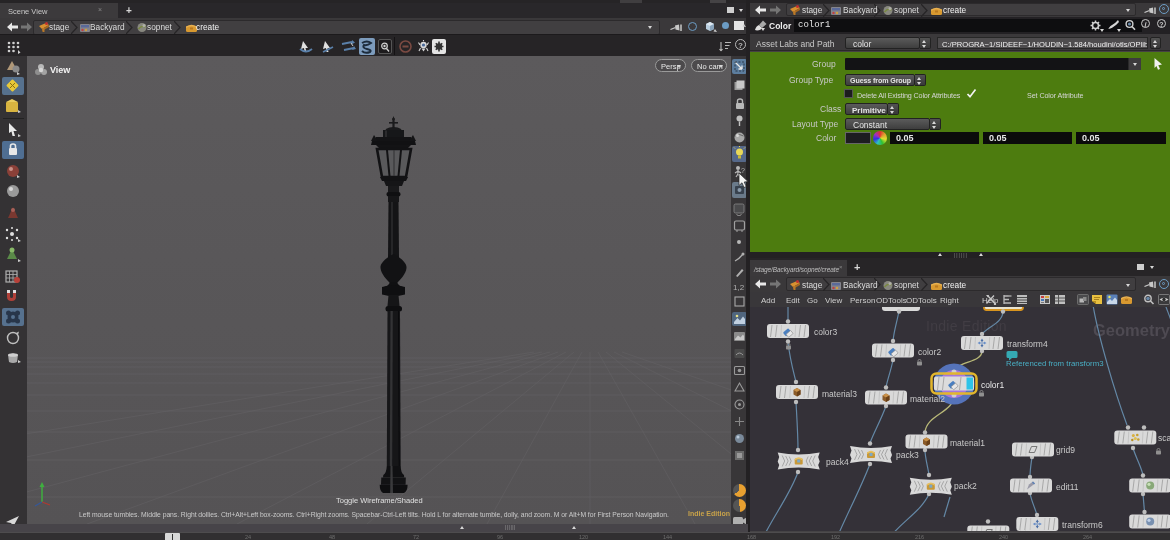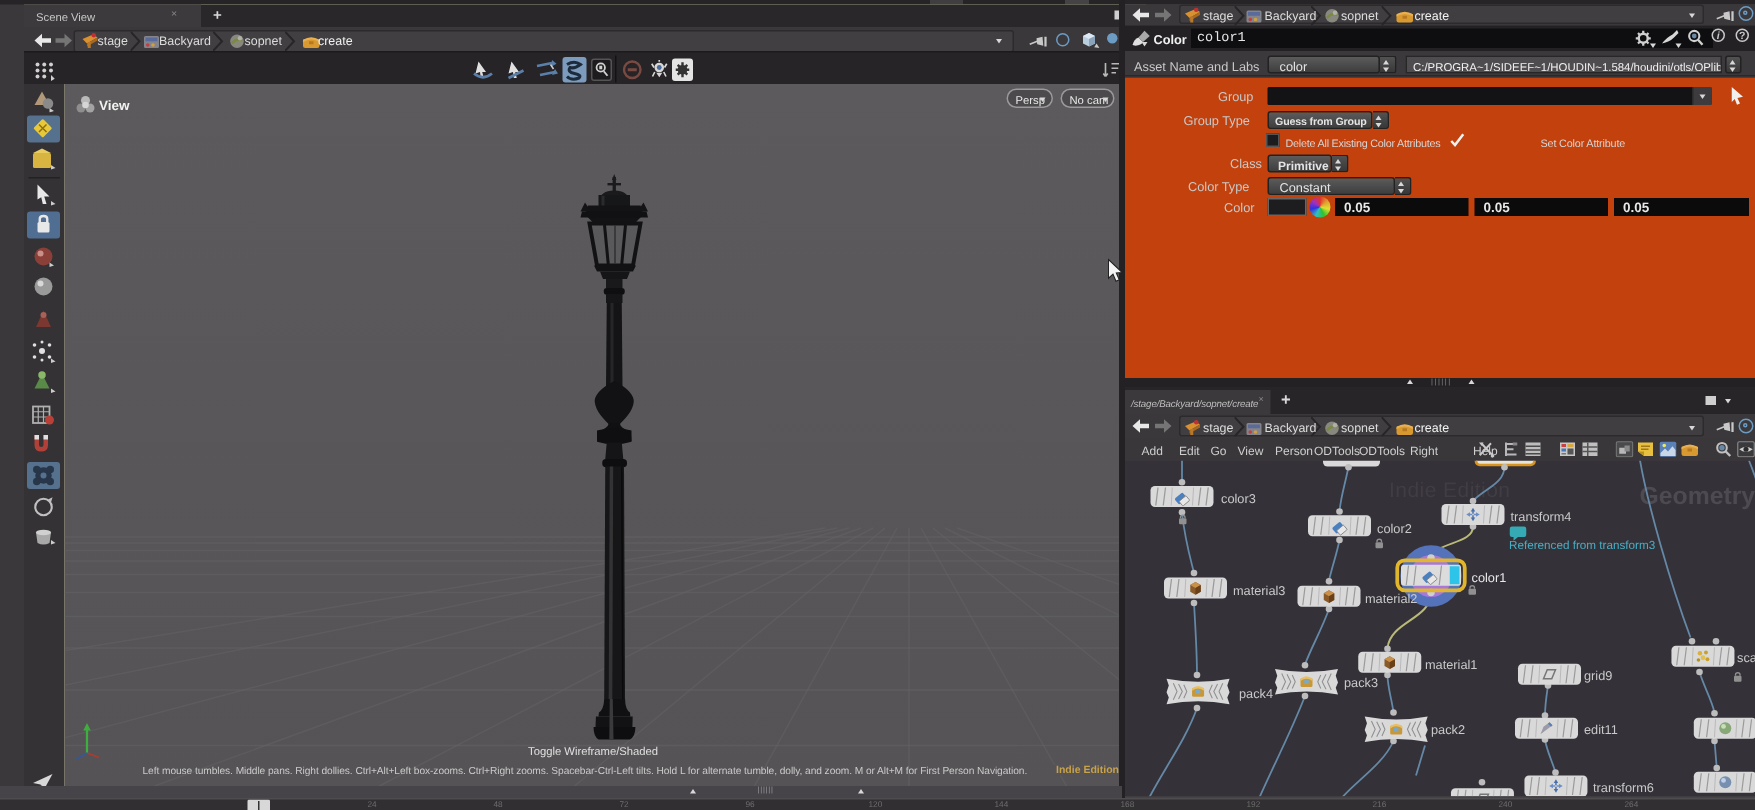--- a/index.html
+++ b/index.html
@@ -14,21 +14,21 @@
 .td{position:absolute;width:0;height:0;border-left:2.8px solid transparent;border-right:2.8px solid transparent;border-top:3.6px solid #d8d8d8;}
 .nfield{position:absolute;background:#0b0b0b;color:#e8e8e8;font-size:9px;font-weight:bold;padding:1px 0 0 6px;}
 </style></head>
 <body>
 <div id="root">
 
 <div class="abs" style="left:0;top:0;width:1170px;height:3px;background:#262426;"></div>
 <div class="abs" style="left:620px;top:0;width:22px;height:3px;background:#403e40;"></div>
     <div class="abs" style="left:710px;top:0;width:16px;height:3px;background:#454345;"></div>
 
-<div id="lpane" class="abs" style="left:16px;top:3px;width:748px;height:529px;background:#fef9c3;">
+<div id="lpane" class="abs" style="left:0;top:3px;width:748px;height:529px;background:#a21caf;">
 
   <div class="abs" style="left:0;top:0;width:748px;height:15px;background:#29272a;">
     <div class="abs" style="left:0;top:0;width:118px;height:15px;background:#3c3a3c;color:#c8c8c8;font-size:7.5px;padding:3.5px 0 0 8px;">Scene View<span style="position:absolute;left:98px;top:3px;color:#888;font-size:7px;">×</span></div>
     <div class="abs" style="left:126px;top:1.5px;color:#d8d8d8;font-size:10px;font-weight:bold;">+</div>
     <div class="abs" style="left:727px;top:4px;width:7px;height:6px;background:#cfcfcf;"></div>
     <div class="td" style="left:739px;top:6px;"></div>
   </div>
 
   <div class="abs" style="left:0;top:15px;width:748px;height:19px;background:#3a383a;">
     <svg class="abs" style="left:6px;top:4px;" width="13" height="10">
@@ -529,34 +529,34 @@
           <circle cx="5.5" cy="5" r="1.6" fill="#6888a8"></circle>
           <path d="M 8 7.5 L 11 10.8" stroke="#d0d0d0" stroke-width="1.6"></path>
         </svg>
     <span class="td" style="left:350px;top:12px;border-left-width:2.2px;border-right-width:2.2px;border-top-width:3px;"></span>
         <span class="td" style="left:367px;top:12px;border-left-width:2.2px;border-right-width:2.2px;border-top-width:3px;"></span>
         <div class="abs" style="left:391px;top:2px;width:9px;height:9px;border:1px solid #c9c9c9;border-radius:50%;color:#c9c9c9;font-size:7px;text-align:center;line-height:9px;font-style:italic;font-weight:bold;">i</div>
     <div class="abs" style="left:407px;top:2px;width:9px;height:9px;border:1px solid #c9c9c9;border-radius:50%;color:#c9c9c9;font-size:7px;text-align:center;line-height:9px;font-weight:bold;">?</div>
   </div>
 
   <div class="abs" style="left:0;top:31px;width:420px;height:17px;background:#3b393b;border-bottom:1px solid #2a282a;">
-    <div class="abs lbl" style="left:6px;top:5px;">Asset Name and Labs</div>
+    <div class="abs lbl" style="left:6px;top:5px;">Asset Labs and Path</div>
     <div class="ddown" style="left:95px;top:3px;width:75px;height:12px;padding:1px 0 0 7px;font-weight:normal;">color</div>
     <div class="spin" style="left:170px;top:3px;height:12px;">
           <span class="tu" style="left:2.2px;top:2px;"></span>
           <span class="td" style="left:2.2px;top:7px;"></span>
         </div>
     <div class="abs" style="left:187px;top:3px;width:211px;height:12px;background:#4e4c4e;border:1px solid #272727;color:#f0f0f0;font-size:7.6px;padding:1.5px 0 0 4px;white-space:nowrap;overflow:hidden;">C:/PROGRA~1/SIDEEF~1/HOUDIN~1.584/houdini/otls/OPlibSop.hda</div>
     <div class="spin" style="left:400px;top:3px;height:12px;border-left:1px solid #222;border-radius:2px;">
           <span class="tu" style="left:2.2px;top:2px;"></span>
           <span class="td" style="left:2.2px;top:7px;"></span>
         </div>
   </div>
 
-  <div class="abs" style="left:0;top:49px;width:420px;height:203px;background:#c2410c;">
+  <div class="abs" style="left:0;top:49px;width:420px;height:203px;background:#4d7c0f;">
     <div class="abs lbl" style="left:62px;top:7px;">Group</div>
     <div class="abs" style="left:95px;top:6px;width:296px;height:12px;background:#131315;border-radius:1px;"></div>
     <div class="abs" style="left:378px;top:6px;width:13px;height:12px;background:#3d3b3d;border-left:1px solid #2a2a2a;">
           <span class="td" style="left:3.5px;top:4.5px;"></span>
         </div>
     <svg width="12" height="13" style="position:absolute;left:402px;top:5px;">
           <path d="M 2.5 1 L 10 7.5 L 6.3 8.3 L 8 12 L 6 12.8 L 4.5 9 L 2.5 11 Z" fill="#f0f0f0"></path>
         </svg>
     <div class="abs lbl" style="left:39px;top:23px;">Group Type</div>
     <div class="ddown" style="left:95px;top:22px;width:70px;height:12px;padding:2px 0 0 4px;font-size:7.1px;white-space:nowrap;letter-spacing:-0.1px;">Guess from Group</div>
@@ -569,21 +569,21 @@
     <svg class="abs" style="left:216px;top:36px;" width="11" height="11">
           <path d="M 1.5 6 L 4 8.7 L 9.5 1.5" stroke="#f2f2f2" stroke-width="1.7" fill="none"></path>
         </svg>
     <div class="abs lbl" style="left:229px;top:38.5px;color:#d6d6d6;font-size:7.2px;letter-spacing:-0.1px;margin-left:48px;">Set Color Attribute</div>
     <div class="abs lbl" style="left:70px;top:52px;">Class</div>
     <div class="ddown" style="left:95px;top:51px;width:43px;height:12px;padding:1.5px 0 0 6px;font-size:8px;">Primitive</div>
     <div class="spin" style="left:138px;top:51px;height:12px;">
           <span class="tu" style="left:2.2px;top:2px;"></span>
           <span class="td" style="left:2.2px;top:7px;"></span>
         </div>
-    <div class="abs lbl" style="left:42px;top:67px;">Color Type</div>
+    <div class="abs lbl" style="left:42px;top:67px;">Layout Type</div>
     <div class="ddown" style="left:95px;top:66px;width:85px;height:12px;padding:1px 0 0 7px;font-weight:normal;">Constant</div>
     <div class="spin" style="left:180px;top:66px;height:12px;">
           <span class="tu" style="left:2.2px;top:2px;"></span>
           <span class="td" style="left:2.2px;top:7px;"></span>
         </div>
     <div class="abs lbl" style="left:66px;top:81px;">Color</div>
     <div class="abs" style="left:95px;top:80px;width:26px;height:12px;background:#1d1d20;border:1px solid #666;"></div>
     <div class="abs" style="left:123px;top:79px;width:14px;height:14px;border-radius:50%;background:conic-gradient(#e03030,#e0a030,#e0e030,#30c030,#30c0c0,#3030e0,#a030c0,#e03030);"></div>
     <div class="nfield" style="left:140px;top:80px;width:89px;height:12px;">0.05</div>
     <div class="nfield" style="left:233px;top:80px;width:89px;height:12px;">0.05</div>

